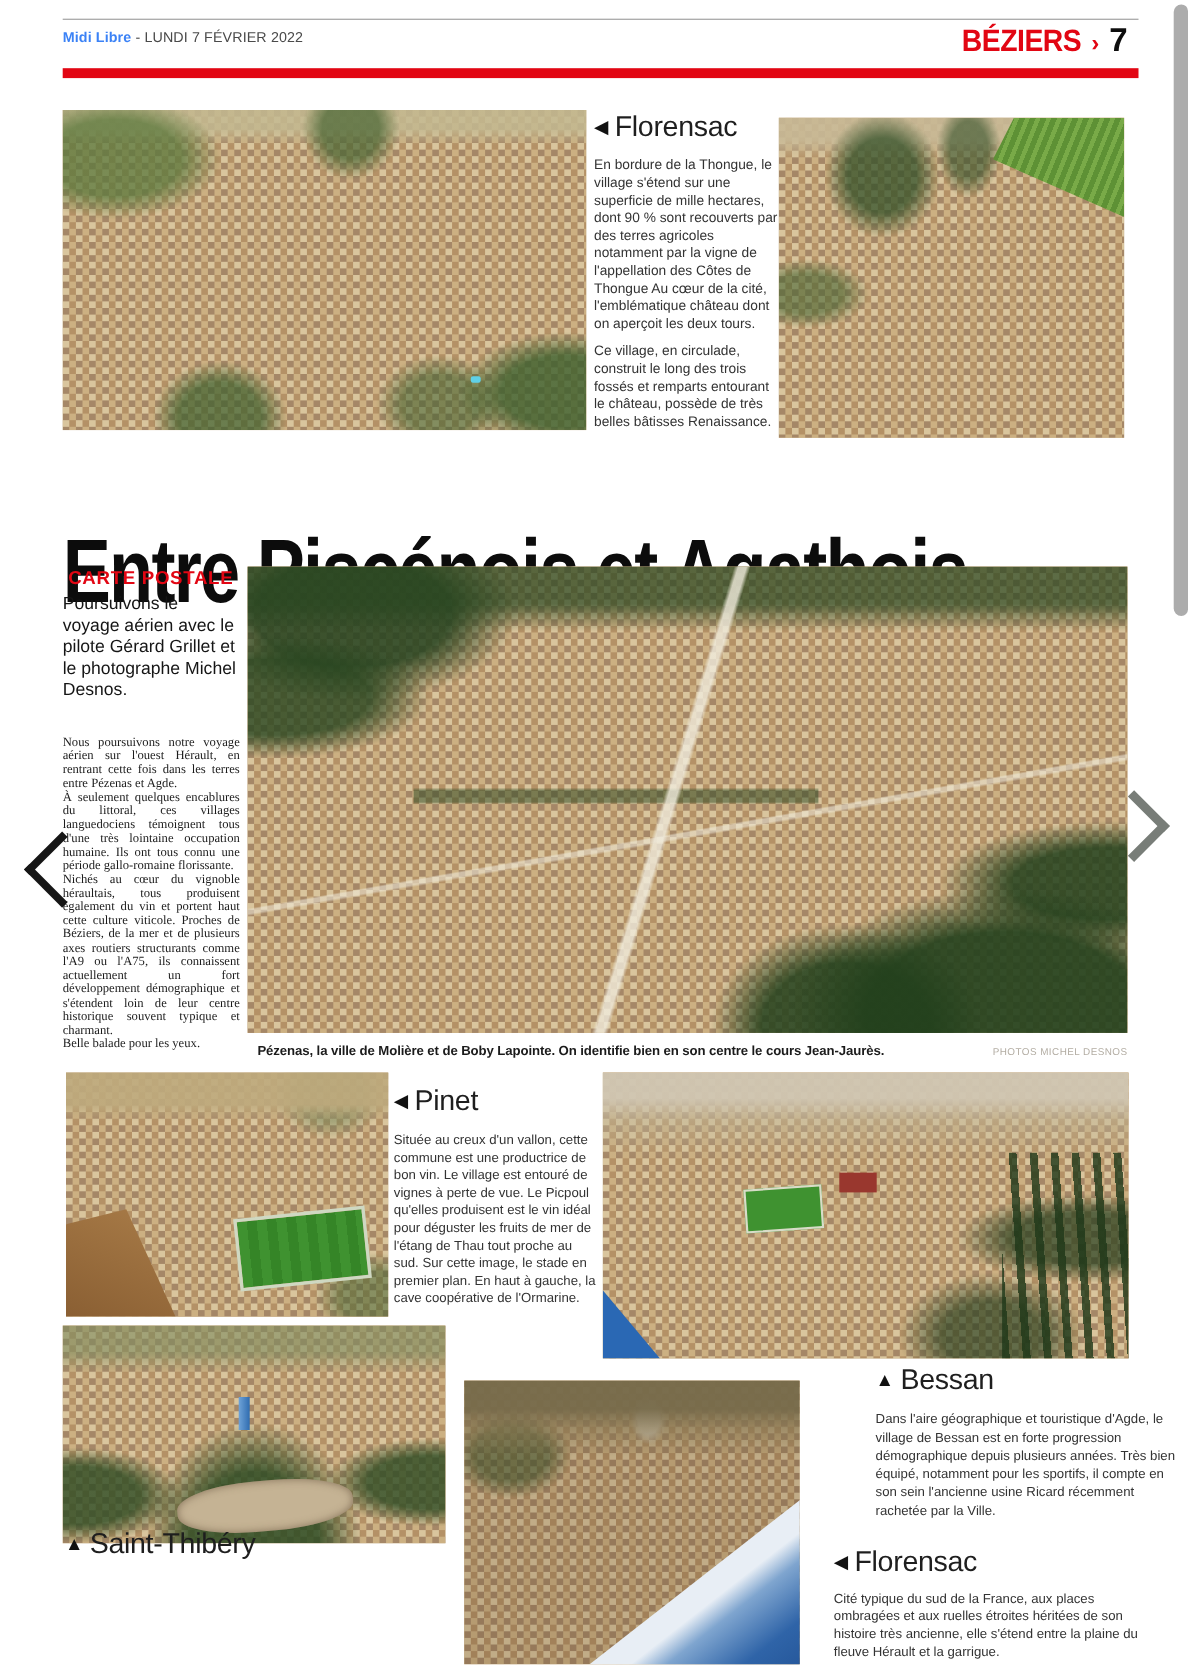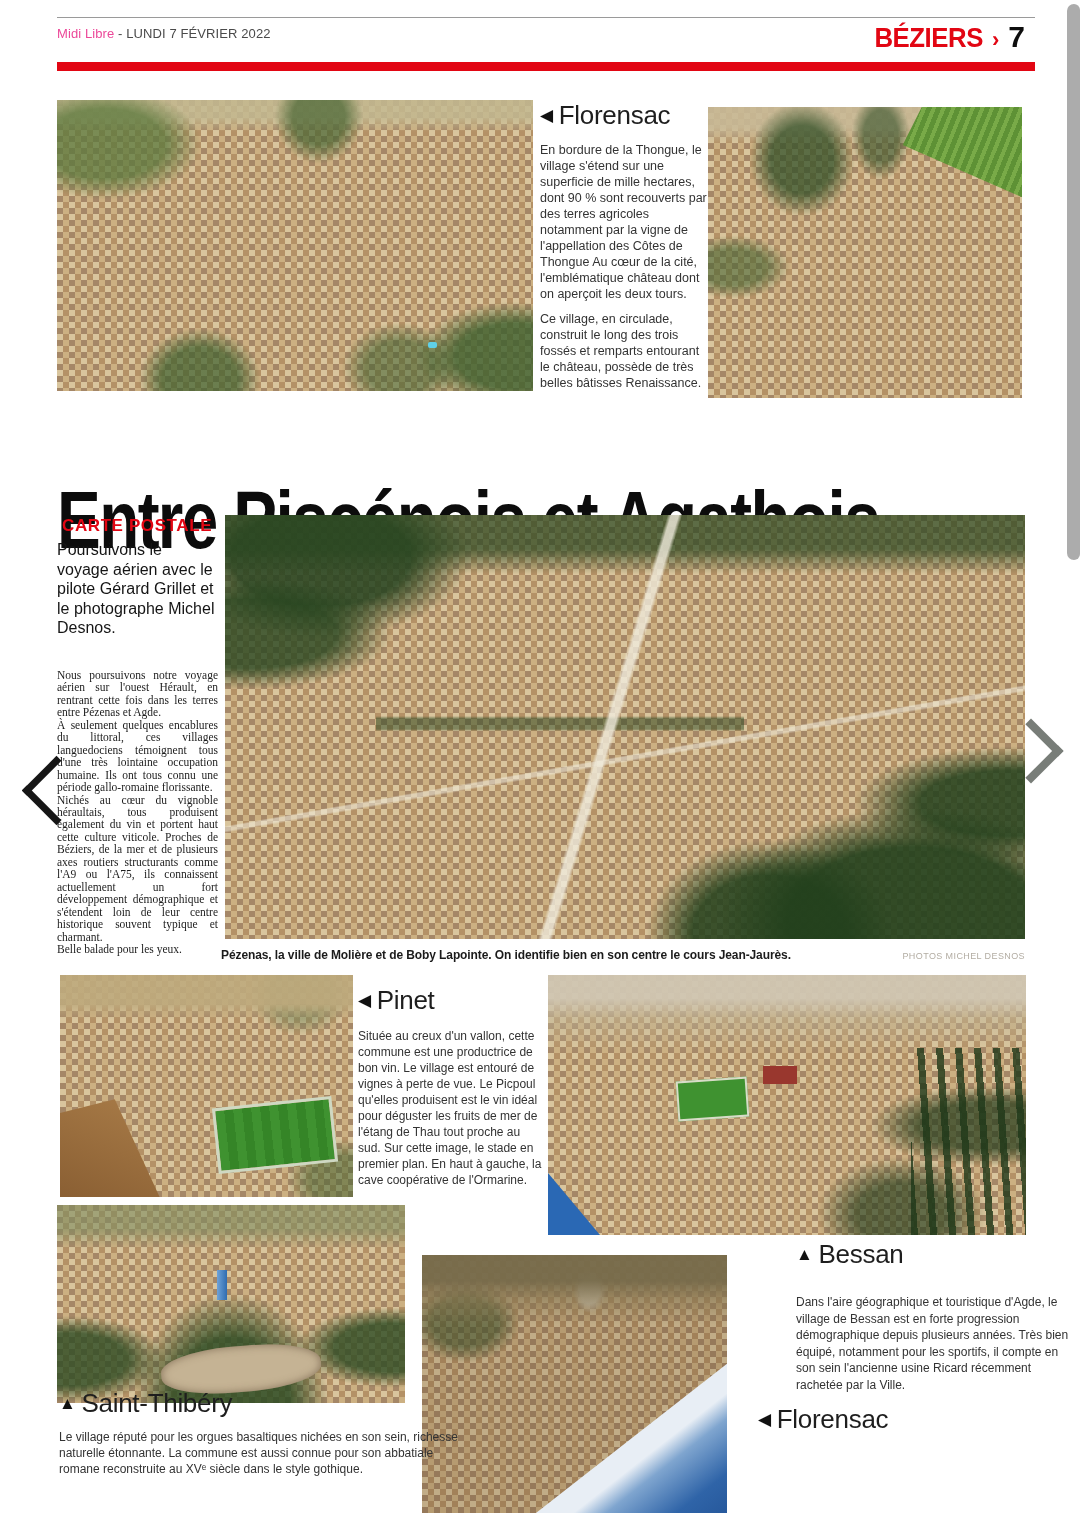--- a/index.html
+++ b/index.html
@@ -7,21 +7,21 @@
     width:1080px;height:1527px;position:relative;overflow:hidden;
     background:#ffffff;
     font-family:"Liberation Sans",sans-serif;
     -webkit-font-smoothing:antialiased;
   }
   .abs{position:absolute;}
 
   
   .top-rule{left:57px;top:17px;width:978px;height:1px;background:#9a9a9a;}
   .masthead{left:57px;top:26px;font-size:13px;color:#2b2b2b;letter-spacing:.1px;}
-  .masthead b{font-weight:400;color:#ec4899;}
+  .masthead b{font-weight:700;color:#3b82f6;}
   .masthead span{color:#4a4a4a;font-weight:400;}
   .section-block{left:820px;top:20px;width:205px;display:flex;justify-content:flex-end;align-items:baseline;gap:9px;}
   .section-name{font-size:28px;font-weight:700;letter-spacing:-.5px;transform:scaleX(.92);transform-origin:100% 50%;}
   .section-arrow{font-size:22px;font-weight:700;}
   .page-num{font-size:30px;font-weight:700;color:#0d0d0d;}
   .red-bar{left:57px;top:62px;width:978px;height:9px;}
 
   
   .photo{position:absolute;background-color:#c4a87c;overflow:hidden;}
   .photo::before{content:"";position:absolute;inset:0;opacity:.88;
@@ -111,28 +111,28 @@
   
   .sec-h{margin:0;font-weight:400;font-size:26px;color:#1e1e1e;letter-spacing:-.3px;line-height:29px;}
   .sec-h .tri{font-size:17px;position:relative;top:-3px;margin-right:6px;color:#111;}
   .sec-p{margin:0;font-size:12.5px;line-height:16px;color:#333;}
   .col-row1{left:540px;top:101px;width:169px;}
   .col-row1 .sec-p{margin-top:9px;font-size:12.5px;}
   .col-row1 .h2nd{margin-top:13px;}
   .col-pinet{left:358px;top:986px;width:186px;}
   .col-pinet .sec-p{margin-top:10px;font-size:12px;line-height:16px;}
   .blk-bessan{left:796px;top:1240px;width:280px;}
-  .blk-bessan .sec-p{margin-top:22px;font-size:12px;line-height:16.5px;}
+  .blk-bessan .sec-p{margin-top:10px;font-size:12px;line-height:16.5px;}
   .blk-stthibery{left:59px;top:1389px;width:400px;}
   .blk-stthibery .sec-p{margin-top:8px;font-size:12px;line-height:16px;}
   .blk-florensac{left:758px;top:1405px;width:292px;}
   .blk-florensac .sec-p{margin-top:8px;font-size:12px;line-height:16px;}
 
   
-  .caption{left:221px;top:948px;width:620px;font-size:12px;font-weight:700;color:#1b1b1b;letter-spacing:-.1px;}
+  .caption{left:234px;top:948px;width:620px;font-size:12px;font-weight:700;color:#1b1b1b;letter-spacing:-.1px;}
   .credit{left:825px;top:951px;width:200px;text-align:right;font-size:9px;color:#b3ada3;letter-spacing:.4px;}
 
   
   .chev{width:42px;height:42px;border-left:7px solid #161616;border-bottom:7px solid #161616;z-index:40;}
   .chev-left{left:32px;top:766px;transform:rotate(45deg);}
   .chev-right{left:1008px;top:728px;width:38px;height:38px;border-width:8px;
     border-color:#787d78;transform:rotate(225deg);}
   .scroll-thumb{right:0;top:4px;width:13px;height:556px;background:#acacac;border-radius:8px 7px 7px 8px;z-index:50;}
 </style>
 </head>
@@ -218,24 +218,24 @@
   <h2 class="sec-h">
     <span class="tri">▲</span><span>Bessan</span>
   </h2>
   <p class="sec-p">Dans l'aire géographique et touristique d'Agde, le village de Bessan est en forte progression démographique depuis plusieurs années. Très bien équipé, notamment pour les sportifs, il compte en son sein l'ancienne usine Ricard récemment rachetée par la Ville.</p>
 </div>
 
 <div class="abs blk-stthibery">
   <h2 class="sec-h">
     <span class="tri">▲</span><span>Saint-Thibéry</span>
   </h2>
-  <p class="sec-p">Le village réputé pour les orgues basaltiques nichées en son sein, richesse naturelle étonnante. La commune est aussi connue pour son abbatiale romane reconstruite au XVᵉ siècle dans le style gothique.</p>
 </div>
 
 <div class="abs blk-florensac">
   <h2 class="sec-h">
     <span class="tri">◀</span><span>Florensac</span>
   </h2>
+  <p class="sec-p">Cité typique du sud de la France, aux places ombragées et aux ruelles étroites héritées de son histoire très ancienne, elle s'étend entre la plaine du fleuve Hérault et la garrigue.</p>
 </div>
 
 <div class="abs chev chev-left"></div>
 <div class="abs chev chev-right"></div>
 <div class="abs scroll-thumb"></div>
 
 </body></html>

